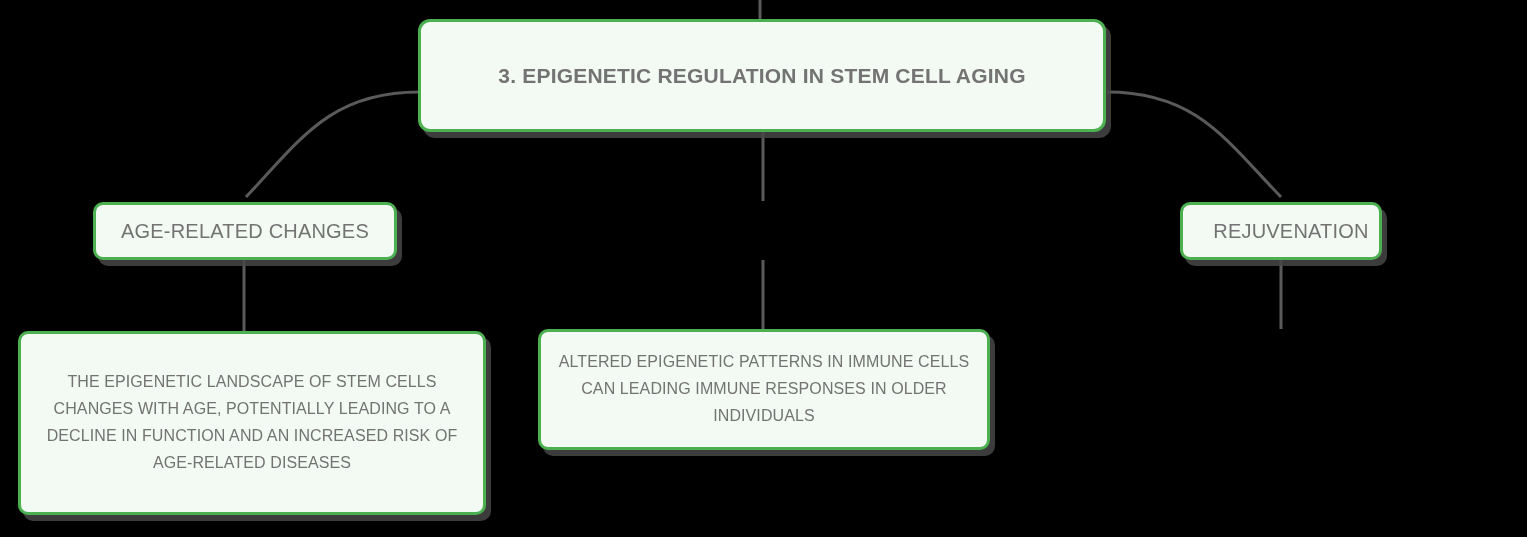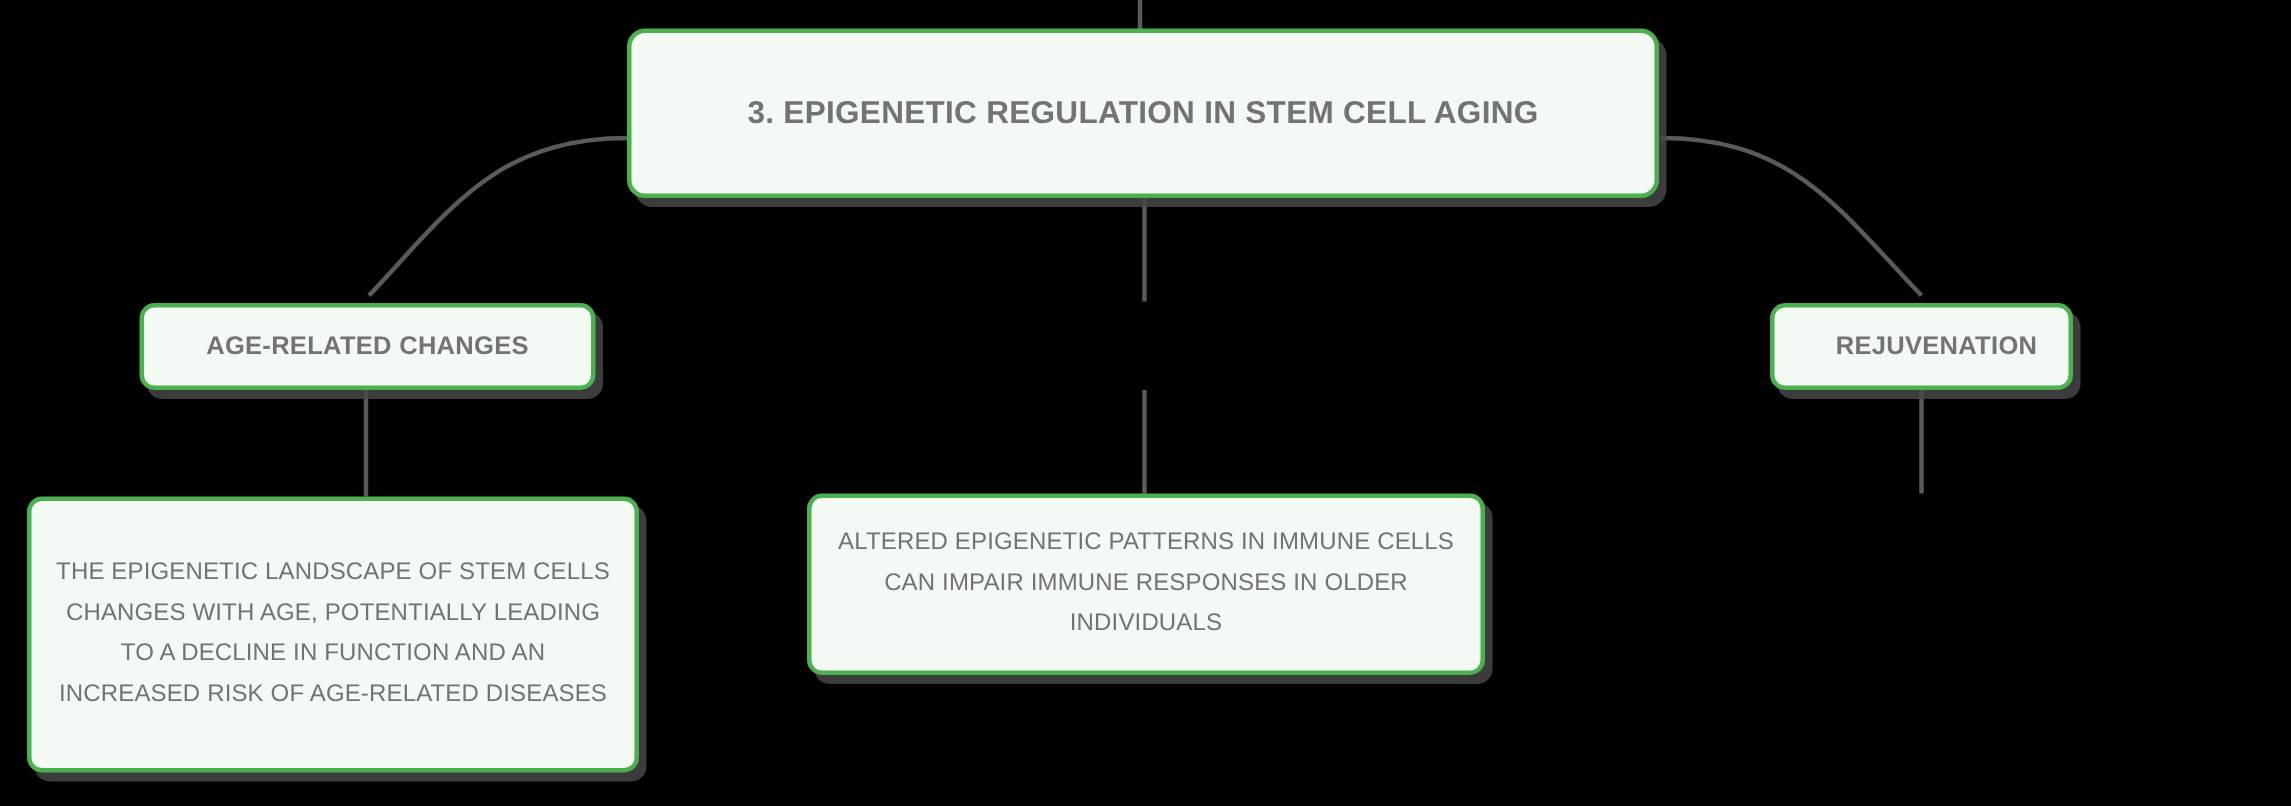--- a/index.html
+++ b/index.html
@@ -37,22 +37,22 @@
     box-shadow: 5px 6px 0 rgba(70,70,70,0.85);
     z-index: 2;
   }
   .node-root {
     font-size: 21px;
     font-weight: bold;
     letter-spacing: 0.2px;
     border-radius: 12px;
   }
   .node-branch {
-    font-size: 17px;
-    font-weight: bold;
+    font-size: 20px;
+    font-weight: normal;
     letter-spacing: 0.2px;
   }
   .node-leaf {
     font-size: 16px;
     font-weight: normal;
     line-height: 1.68;
     padding: 10px 14px;
     letter-spacing: 0.1px;
   }
   .node-leaf .leaf-text { display: block; width: 100%; }
@@ -80,22 +80,22 @@
 
   <div class="node node-branch" style="left:93px; top:202px; width:304px; height:58px;">
     <span>AGE-RELATED CHANGES</span>
   </div>
 
 
   <div class="node node-branch" style="left:1180px; top:202px; width:202px; height:58px;padding-left:20px;">
     <span>REJUVENATION</span>
   </div>
 
-  <div class="node node-leaf" style="left:18px; top:331px; width:408px; height:184px;">
+  <div class="node node-leaf" style="left:18px; top:331px; width:468px; height:184px;">
     <span class="leaf-text">THE EPIGENETIC LANDSCAPE OF STEM CELLS CHANGES WITH AGE, POTENTIALLY LEADING TO A DECLINE IN FUNCTION AND AN INCREASED RISK OF AGE-RELATED DISEASES</span>
   </div>
 
   <div class="node node-leaf" style="left:538px; top:329px; width:452px; height:121px;">
-    <span class="leaf-text">ALTERED EPIGENETIC PATTERNS IN IMMUNE CELLS CAN IMPAIR IMMUNE RESPONSES IN OLDER INDIVIDUALS</span>
+    <span class="leaf-text">ALTERED EPIGENETIC PATTERNS IN IMMUNE CELLS CAN LEADING IMMUNE RESPONSES IN OLDER INDIVIDUALS</span>
   </div>
 
 
 </div>
 
 </body></html>

